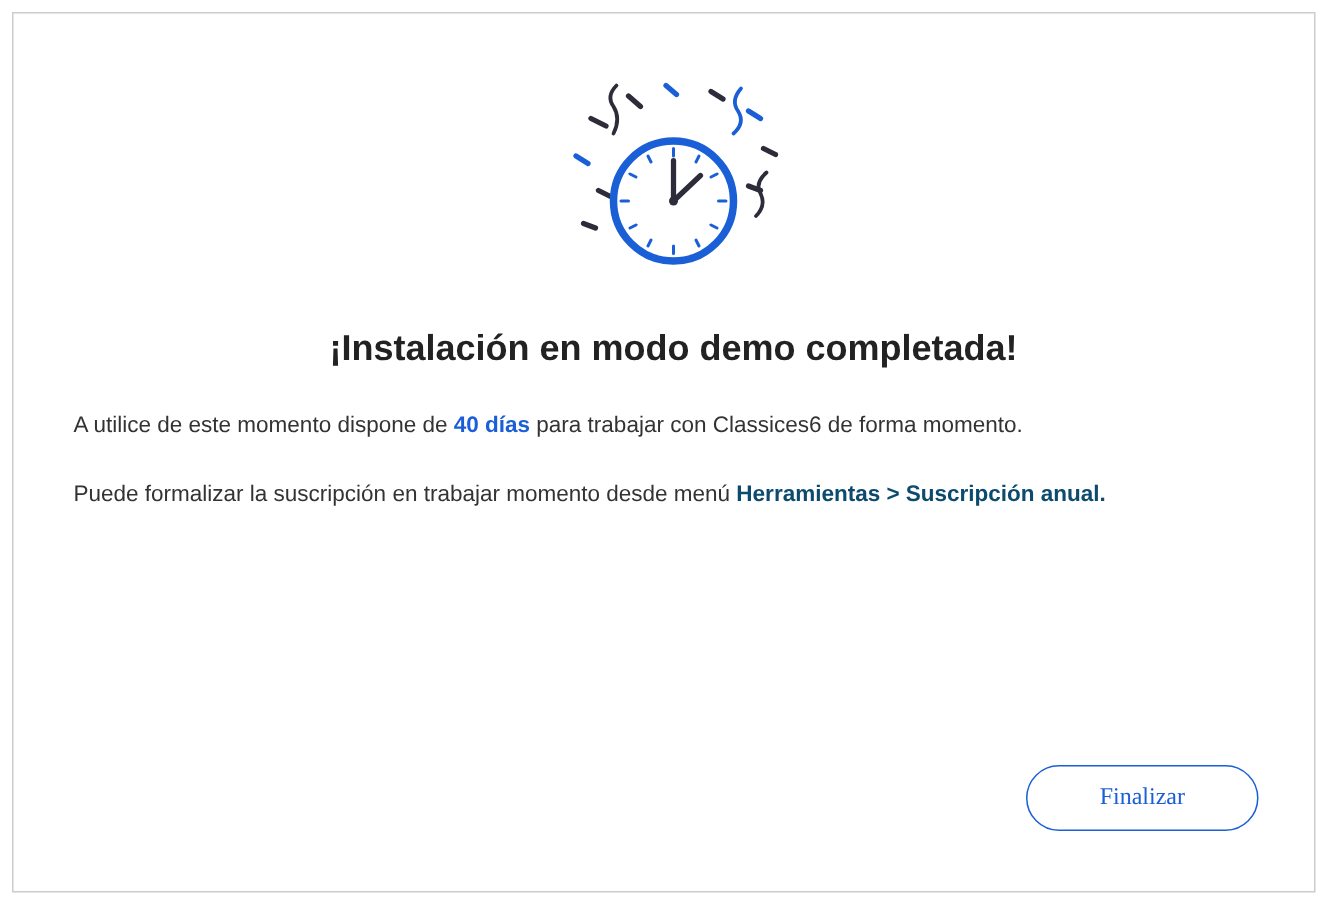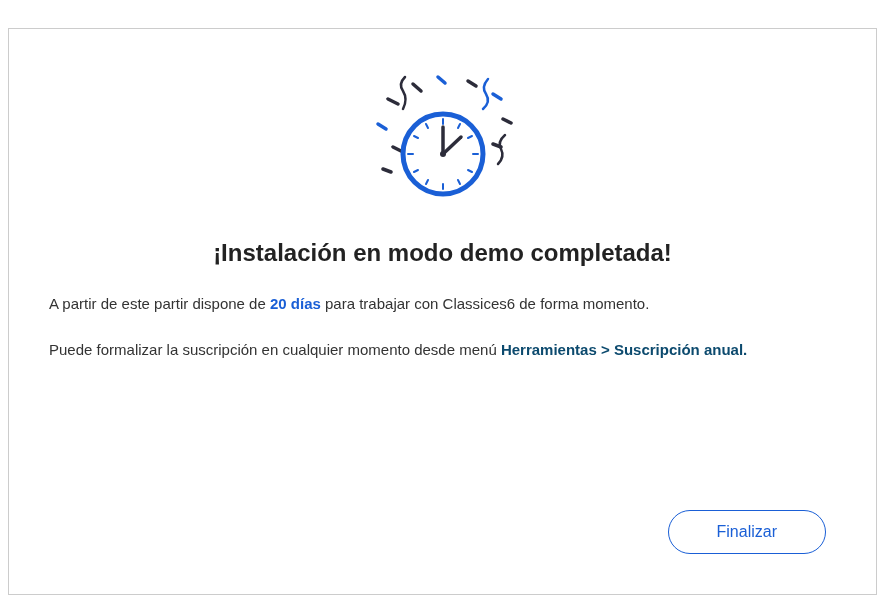--- a/index.html
+++ b/index.html
@@ -15,24 +15,23 @@
       position: relative;
     }
     .dialog {
       position: absolute;
       top: 8px;
       left: 8px;
       right: 8px;
       bottom: 8px;
       border: 1px solid #cccccc;
       background: #ffffff;
-      padding: 30px 40px 30px 40px;
+      padding: 30px 27px 30px 40px;
       display: flex;
       flex-direction: column;
-      margin-top: 20px;
     }
     .illustration {
       display: flex;
       justify-content: center;
       margin-top: 10px;
       margin-bottom: 20px;
     }
     .title {
       text-align: center;
       font-size: 24px;
@@ -67,21 +66,21 @@
       padding-bottom: 10px;
     }
     .finalize-btn {
       border: 1.5px solid #1a5fd6;
       background: #ffffff;
       color: #1a5fd6;
       font-size: 16px;
       padding: 12px 48px;
       border-radius: 28px;
       cursor: pointer;
-      font-family: Liberation Sans, sans-serif;
+      font-family: Liberation Serif, serif;
     }
   </style>
 </head>
 <body>
 
 <div class="dialog">
 
   <div class="illustration">
     <svg width="200" height="150" viewBox="0 0 200 150">
 
@@ -122,26 +121,26 @@
       <line x1="100" y1="85" x2="100" y2="58" stroke="#2c2c3a" stroke-width="3.5" stroke-linecap="round"></line>
       <line x1="100" y1="85" x2="118" y2="68" stroke="#2c2c3a" stroke-width="3.5" stroke-linecap="round"></line>
       <circle cx="100" cy="85" r="3" fill="#2c2c3a"></circle>
     </svg>
   </div>
 
   <h1 class="title">¡Instalación en modo demo completada!</h1>
 
   <div class="body-text">
     <p>
-      <span>A partir de este partir dispone de </span>
-      <span class="trial-days">20 días</span>
+      <span>A utilice de este momento dispone de </span>
+      <span class="trial-days">40 días</span>
       <span> para trabajar con Classices6 de forma momento.</span>
     </p>
     <p class="para2">
-      <span>Puede formalizar la suscripción en cualquier momento desde menú </span>
+      <span>Puede formalizar la suscripción en trabajar momento desde menú </span>
       <span class="menu-path">Herramientas &gt; Suscripción anual.</span>
     </p>
   </div>
 
   <div class="footer">
     <button class="finalize-btn">Finalizar</button>
   </div>
 
 </div>
 

